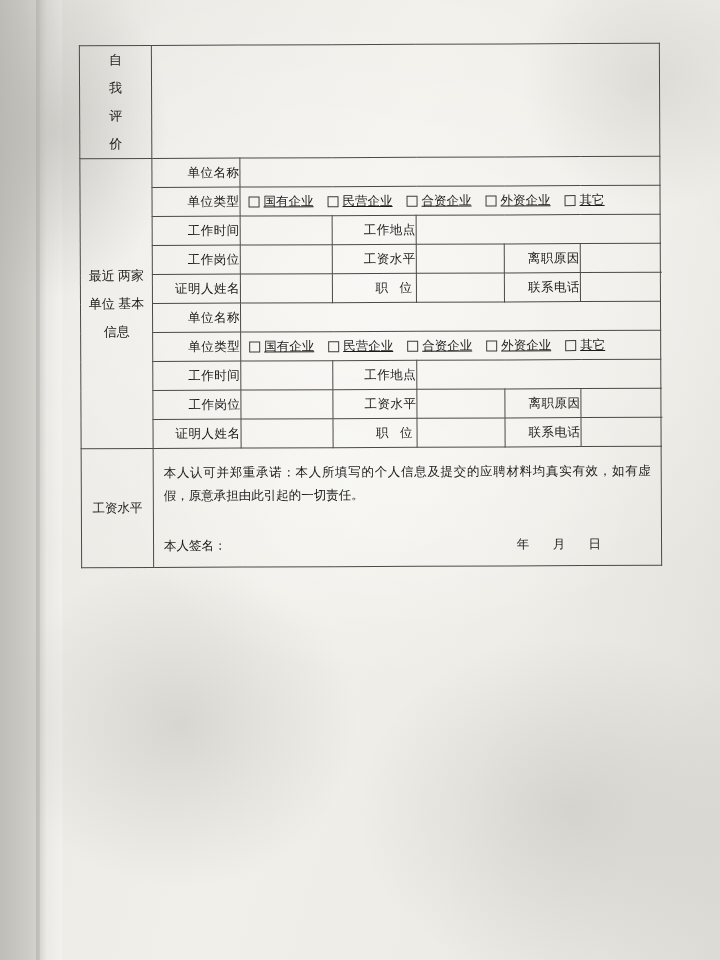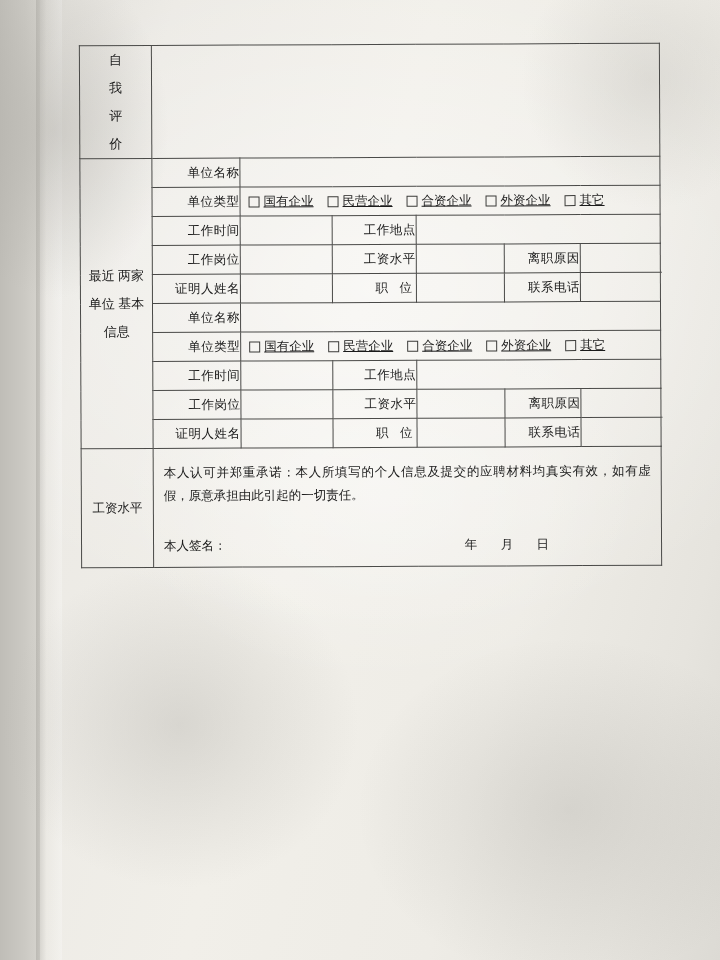--- a/index.html
+++ b/index.html
@@ -119,21 +119,21 @@
   .commit .bold { font-weight: normal; }
   .sign-row {
     display: flex;
     align-items: flex-end;
     margin-top: 26px;
     font-size: 12.5px;
   }
   .sign-left { flex: 0 0 auto; }
   .sign-right {
     margin-left: auto;
-    margin-right: 92px;
+    margin-right: 40px;
     letter-spacing: 10px;
   }
   .tall { height: 150px; }
   .vlabel-cell {
     text-align: center;
     vertical-align: middle;
   }
   .vlabel {
     display: inline-block;
     line-height: 28px;

